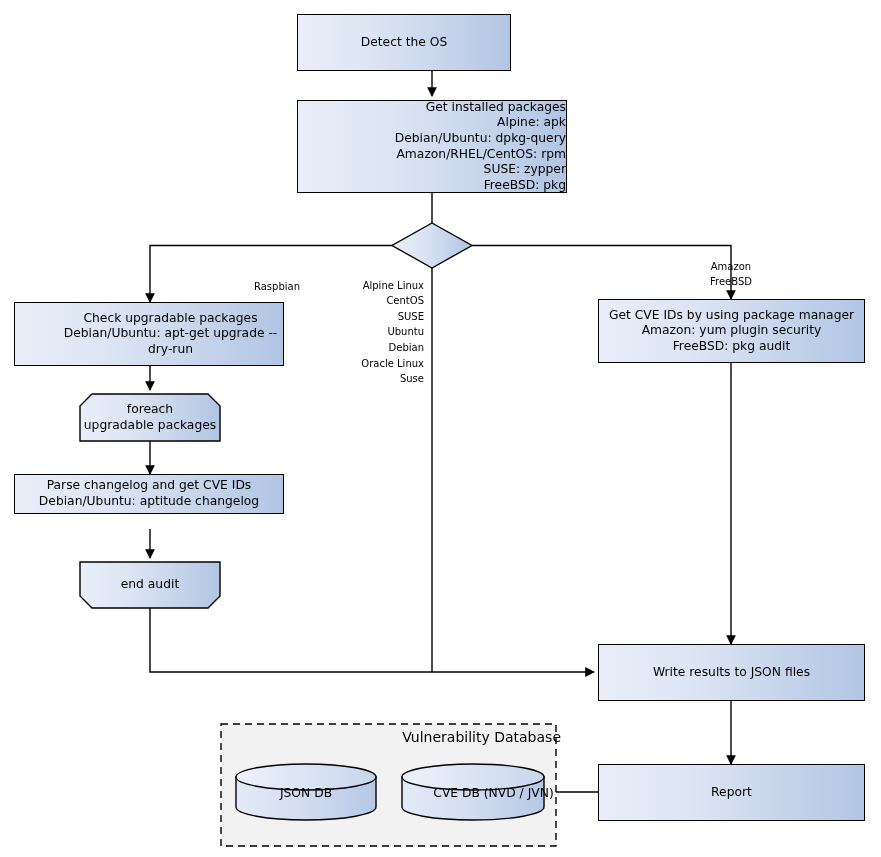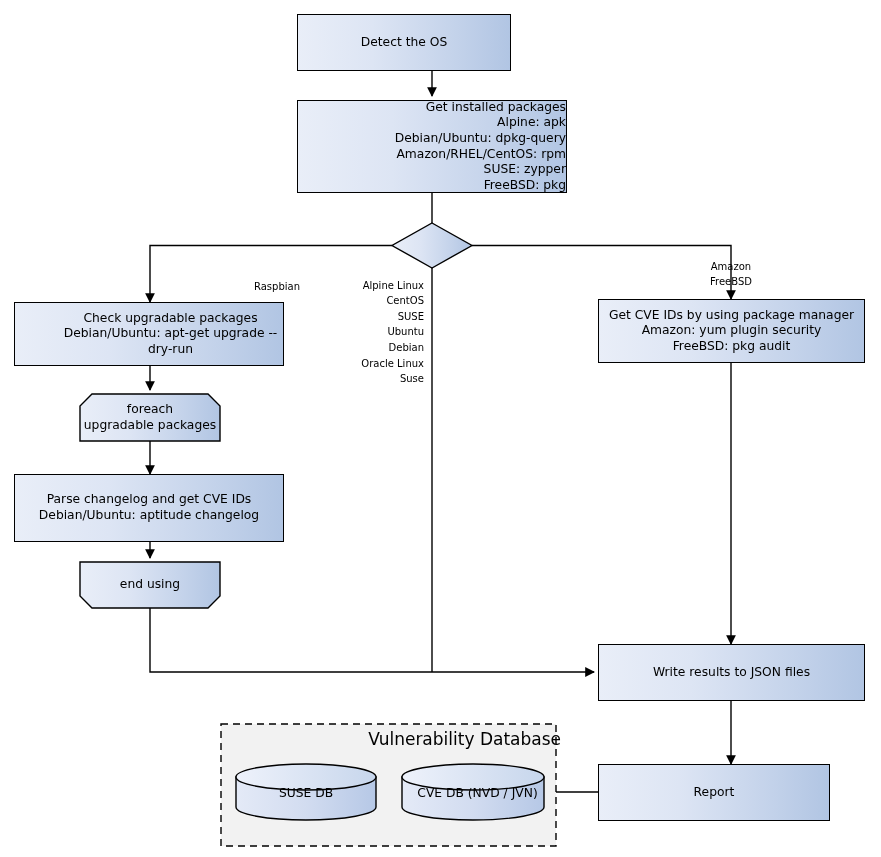--- a/index.html
+++ b/index.html
@@ -61,21 +61,21 @@
     align-items: center;
     justify-content: center;
     font-size: 12.3px;
     line-height: 15.6px;
     text-align: center;
     white-space: pre-line;
     color: #000;
   }
   .grouptitle {
     position: absolute;
-    font-size: 17px;
+    font-size: 14px;
     color: #000;
     text-align: right;
     z-index: 5;
     white-space: nowrap;
   }
   .cyl-label {
     position: absolute;
     z-index: 6;
     font-size: 12.3px;
     color: #000;
@@ -168,40 +168,40 @@
 <div class="node boxshape" style="left:14px; top:302px; width:270px; height:64px;padding-left:43px;">
   <span>Check upgradable packages
 Debian/Ubuntu: apt-get upgrade --dry-run</span>
 </div>
 
 <div class="loopnode" style="left:80px; top:394px; width:140px; height:47px;">
   <span>foreach
 upgradable  packages</span>
 </div>
 
-<div class="node boxshape" style="left:14px; top:474px; width:270px; height:68px;">
+<div class="node boxshape" style="left:14px; top:474px; width:270px; height:40px;">
   <span>Parse changelog and get  CVE IDs
 Debian/Ubuntu: aptitude changelog</span>
 </div>
 
 <div class="loopnode" style="left:80px; top:562px; width:140px; height:46px;">
-  <span>end using</span>
+  <span>end audit</span>
 </div>
 
 <div class="node boxshape" style="left:598px; top:299px; width:267px; height:64px;">
   <span>Get CVE IDs by using package manager
 Amazon: yum plugin security
 FreeBSD: pkg audit</span>
 </div>
 
 <div class="node boxshape" style="left:598px; top:644px; width:267px; height:57px;">
   <span>Write results to JSON files</span>
 </div>
 
-<div class="node boxshape" style="left:598px; top:764px; width:232px; height:57px;">
+<div class="node boxshape" style="left:598px; top:764px; width:267px; height:57px;">
   <span>Report</span>
 </div>
 
 <div class="edge-label calign" style="left:150px; top:263px; width:200px;margin-left:27px;">
   <span>Raspbian</span>
 </div>
 
 <div class="edge-label ralign" style="left:275px; top:262px; width:149px;">
   <span>Alpine Linux
 CentOS
@@ -215,18 +215,18 @@
 <div class="edge-label calign" style="left:631px; top:243px; width:200px;">
   <span>Amazon
 FreeBSD</span>
 </div>
 
 <div class="grouptitle" style="left:260px; top:729px; width:301px;">
   <span>Vulnerability Database</span>
 </div>
 
 <div class="cyl-label" style="left:236px; top:786px; width:140px;">
-  <span>SUSE DB</span>
-</div>
-
-<div class="cyl-label" style="left:402px; top:786px; width:151px;">
+  <span>JSON DB</span>
+</div>
+
+<div class="cyl-label" style="left:418px; top:786px; width:151px;">
   <span>CVE DB (NVD / JVN)</span>
 </div>
 
 </body></html>

